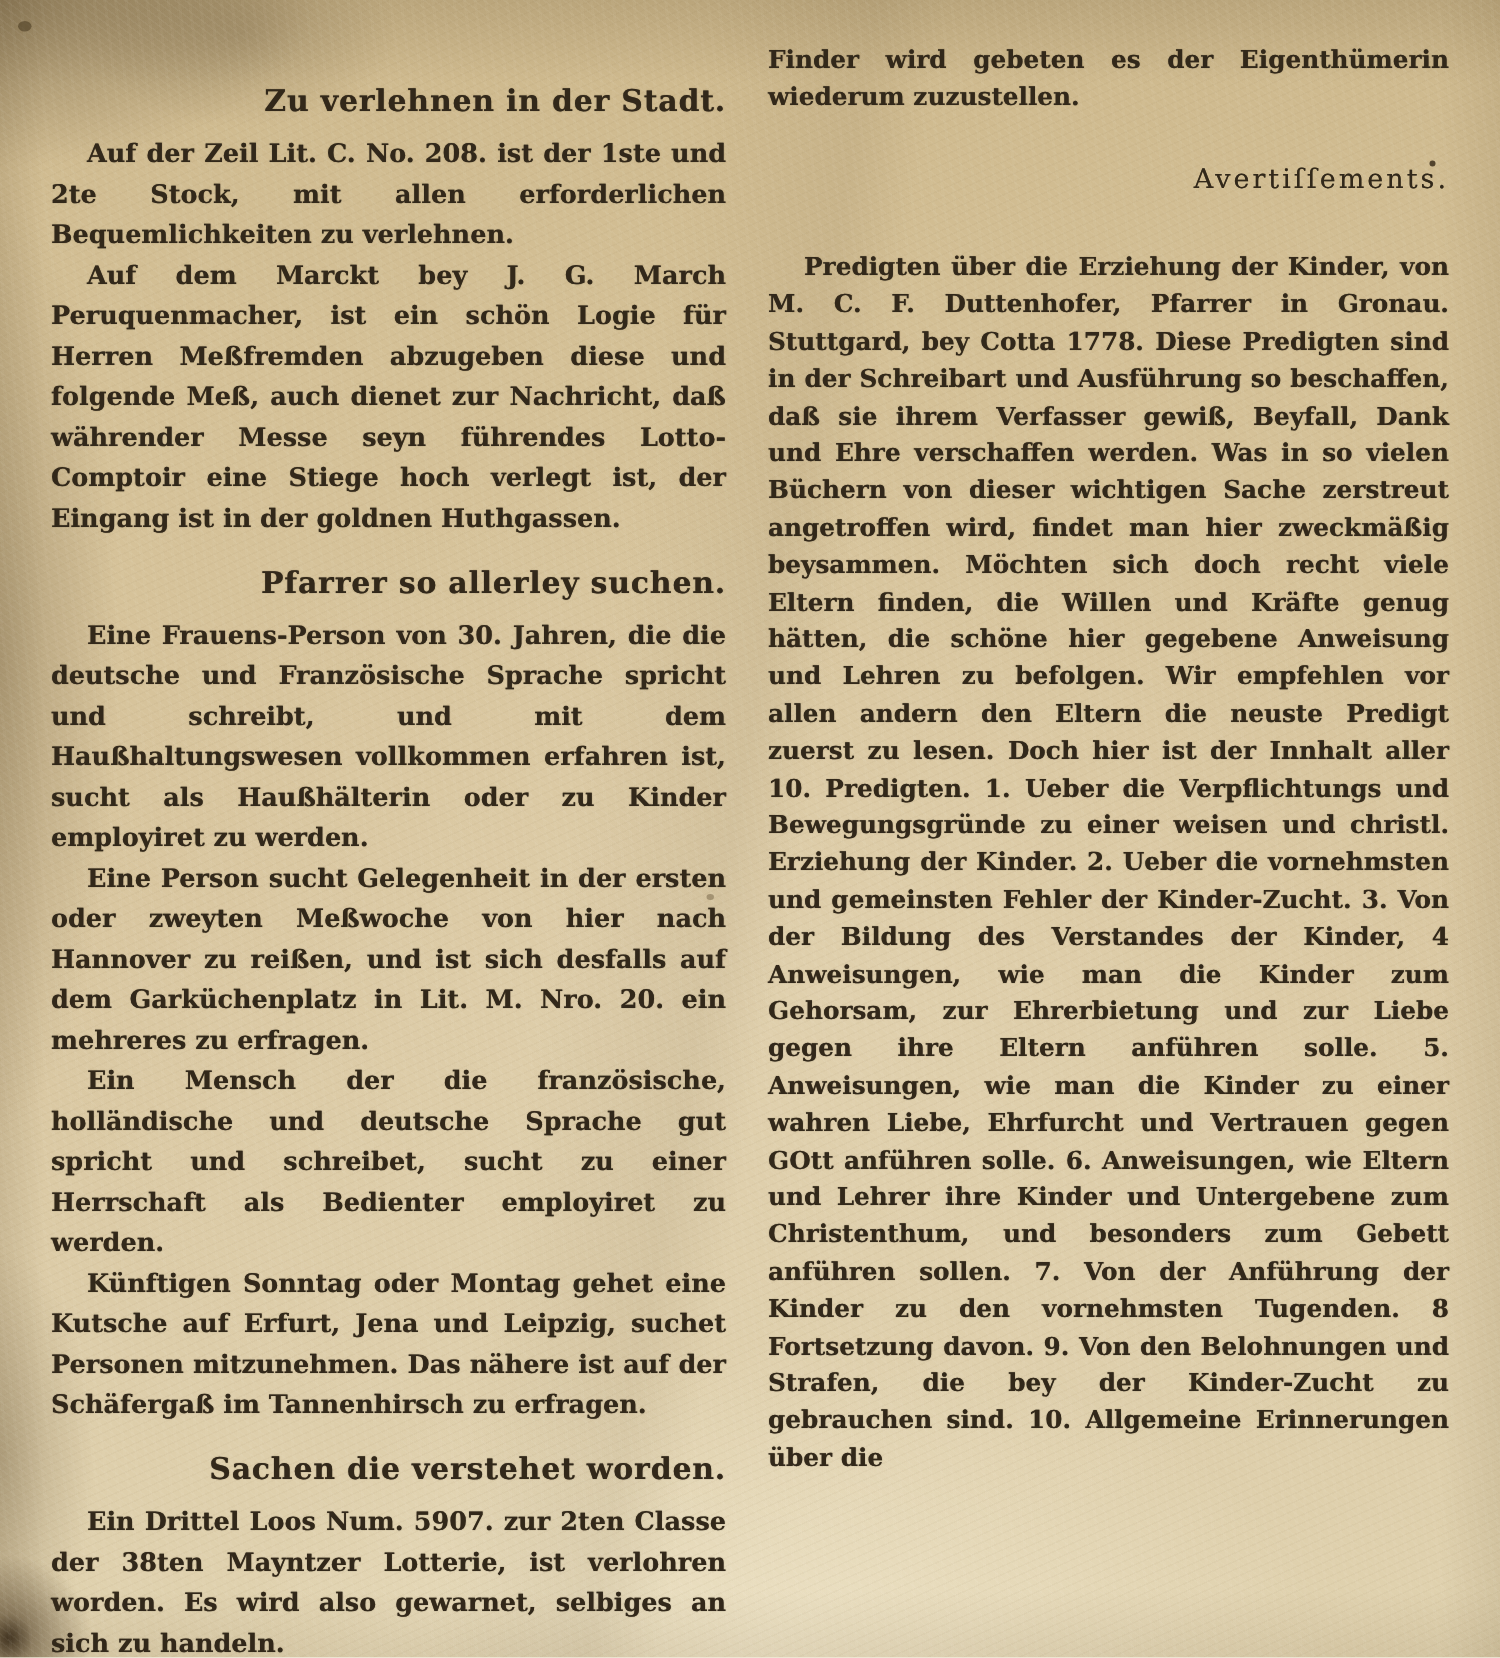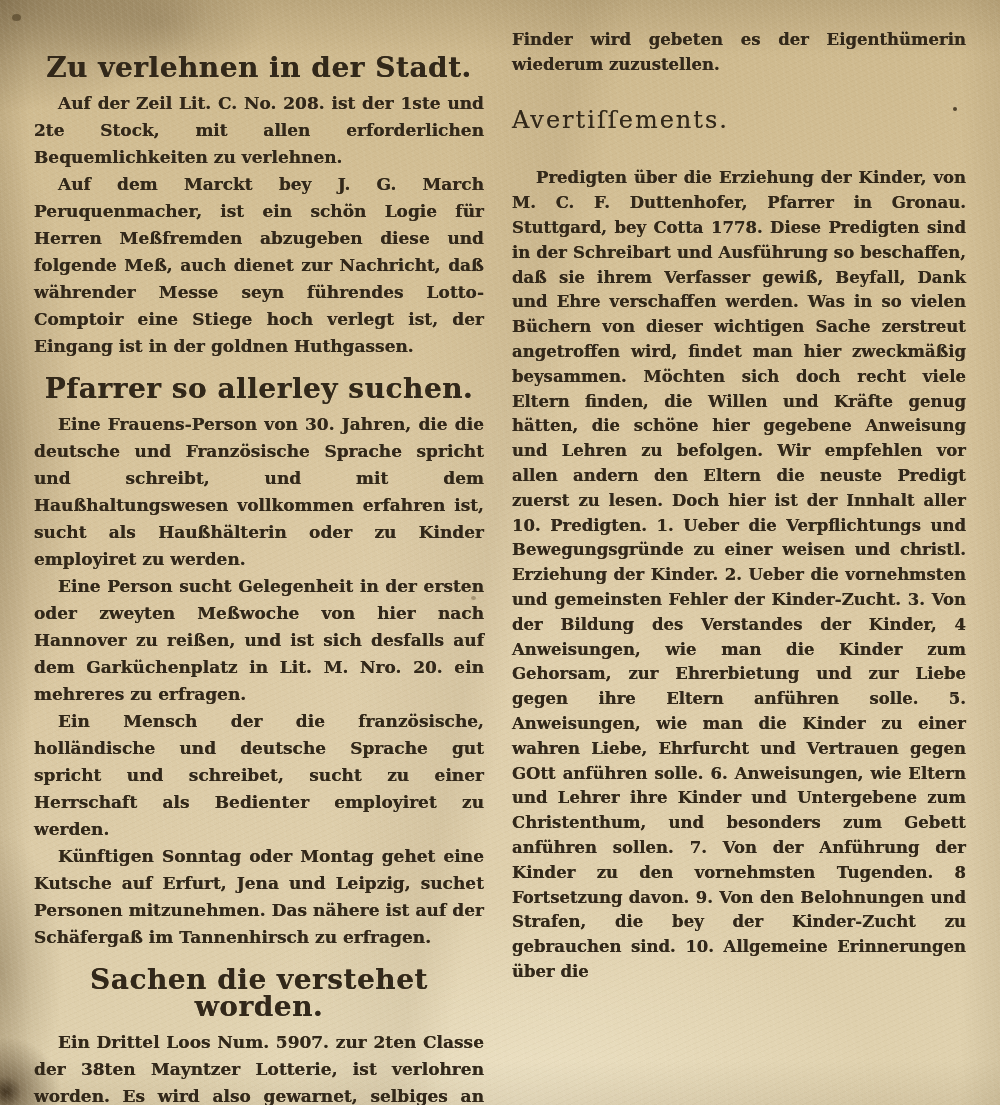--- a/index.html
+++ b/index.html
@@ -59,41 +59,41 @@
     }
     .col-right {
       left: 512px;
       top: 28px;
       width: 454px;
       font-size: 16.5px;
       line-height: 24.8px;
       font-weight: 700;
     }
     .fraktur-heading {
-      text-align: center;
+      text-align: right;
       text-indent: 0;
-      font-size: 28px;
+      font-size: 20px;
       letter-spacing: 0.5px;
       margin: 0 0 9px 0;
     }
     .fraktur-heading.mid {
       margin: 15px 0 9px 0;
     }
     p.advert {
       margin: 0;
       text-indent: 24px;
     }
     p.advert.no-indent {
       text-indent: 0;
     }
     .antiqua-heading {
-      text-align: left;
+      text-align: right;
       text-indent: 0;
       font-weight: 400;
-      font-size: 24px;
+      font-size: 18px;
       letter-spacing: 2px;
       margin: 30px 0 34px 0;
       text-shadow: 0 0 0.4px rgba(44,34,18,0.6);
     }
     
     .speck {
       position: absolute;
       border-radius: 50%;
       pointer-events: none;
     }

